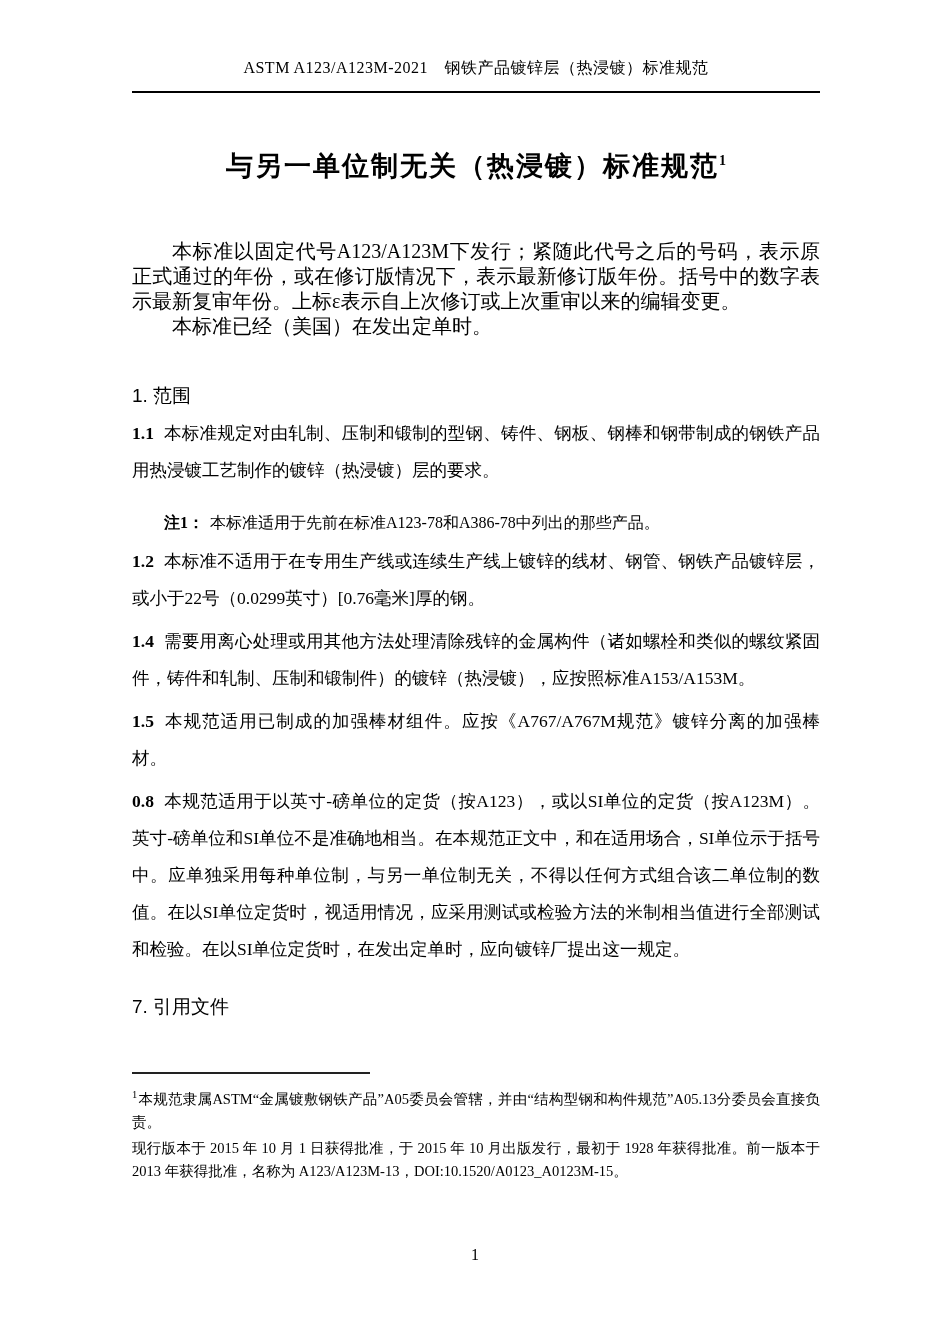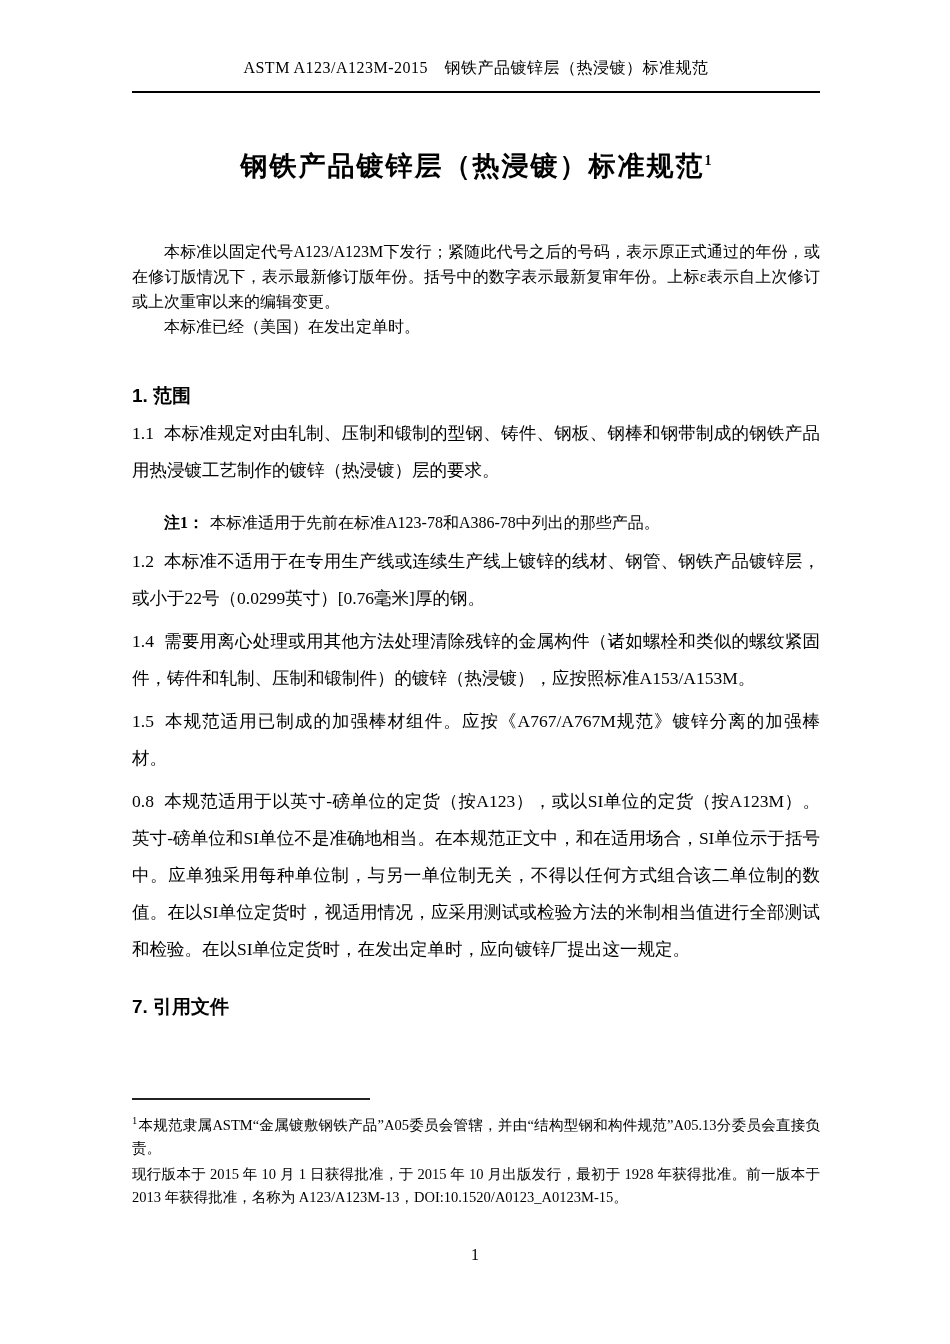--- a/index.html
+++ b/index.html
@@ -39,64 +39,64 @@
   .doc-title sup {
     font-size: 14px;
     letter-spacing: 0;
     font-family: "Liberation Serif", "DejaVu Serif", serif;
   }
   .intro {
     margin-top: 55px;
   }
   .intro p {
     margin: 0;
-    font-size: 16px;
+    font-size: 20px;
     line-height: 25px;
     text-align: justify;
     text-indent: 2em;
   }
   .sec-heading {
     font-family: "Liberation Sans", "DejaVu Sans", sans-serif;
-    font-weight: bold;
+    font-weight: normal;
     font-size: 19px;
     line-height: 26px;
     margin: 0;
   }
   .sec-heading.first {
     margin-top: 44px;
   }
   .sec-heading.second {
     margin-top: 26px;
   }
   .body-para {
     margin: 6px 0 0 0;
     font-size: 17.5px;
     line-height: 37px;
     text-align: justify;
   }
   .body-para .plabel {
-    font-weight: normal;
+    font-weight: bold;
     margin-right: 10px;
   }
   .note-para {
     margin: 20px 0 2px 0;
     font-size: 16px;
     line-height: 28px;
     text-align: justify;
     text-indent: 2em;
   }
   .note-para .plabel {
     font-weight: bold;
     margin-right: 6px;
   }
   .footnote-block {
     position: absolute;
     left: 132px;
     right: 130px;
-    top: 1098px;
+    top: 1072px;
   }
   .fn-rule {
     width: 238px;
     height: 0;
     border-top: 2px solid #222;
     margin-bottom: 9px;
   }
   .footnote-block p {
     margin: 0 0 3px 0;
     font-size: 14.5px;
@@ -114,23 +114,23 @@
     width: 100%;
     text-align: center;
     font-size: 16px;
   }
 </style>
 </head>
 <body>
 
 <div class="page">
 
-  <div class="running-head">ASTM A123/A123M-2015　钢铁产品镀锌层（热浸镀）标准规范</div>
+  <div class="running-head">ASTM A123/A123M-2021　钢铁产品镀锌层（热浸镀）标准规范</div>
 
-  <h1 class="doc-title"><span>钢铁产品镀锌层（热浸镀）标准规范</span><sup>1</sup></h1>
+  <h1 class="doc-title"><span>与另一单位制无关（热浸镀）标准规范</span><sup>1</sup></h1>
 
   <div class="intro">
     <p>本标准以固定代号A123/A123M下发行；紧随此代号之后的号码，表示原正式通过的年份，或在修订版情况下，表示最新修订版年份。括号中的数字表示最新复审年份。上标ε表示自上次修订或上次重审以来的编辑变更。</p>
     <p>本标准已经（美国）在发出定单时。</p>
   </div>
 
   <h2 class="sec-heading first">1. 范围</h2>
 
   <p class="body-para"><span class="plabel">1.1</span><span>本标准规定对由轧制、压制和锻制的型钢、铸件、钢板、钢棒和钢带制成的钢铁产品用热浸镀工艺制作的镀锌（热浸镀）层的要求。</span></p>
 

